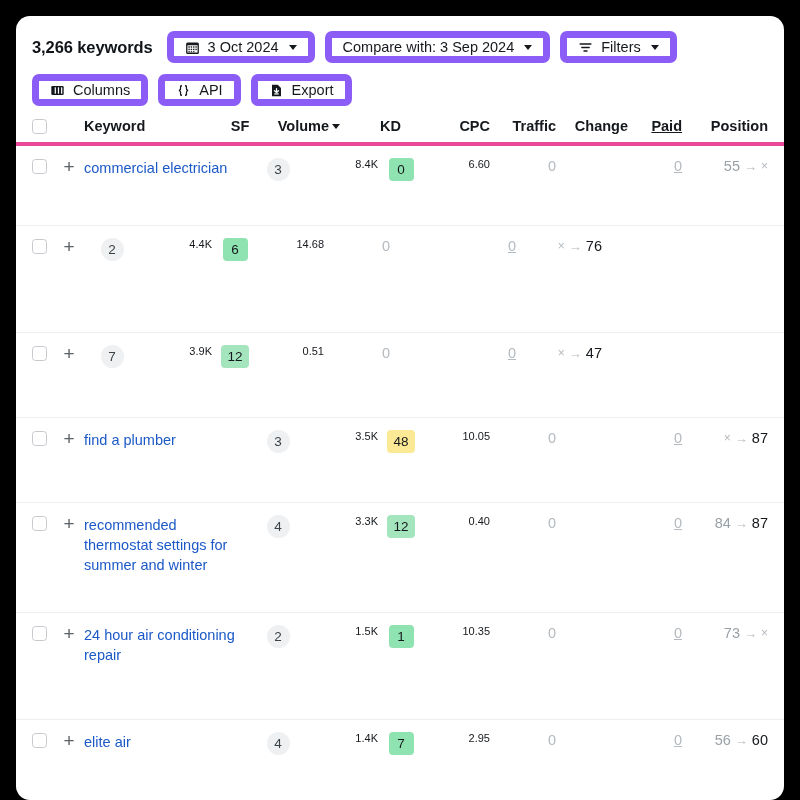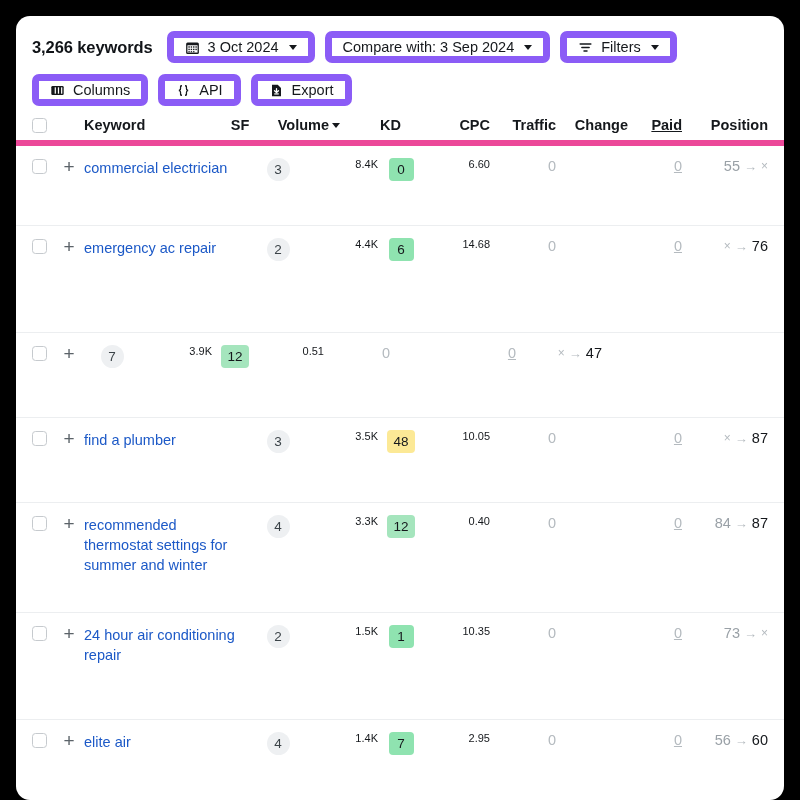--- a/index.html
+++ b/index.html
@@ -67,21 +67,21 @@
   .btn .ico { display: inline-flex; align-items: center; justify-content: center; }
 
   
   .table { width: 100%; }
 
   .thead {
     display: flex;
     align-items: center;
     height: 36px;
     padding: 0 16px;
-    border-bottom: 6px solid #ec4899;
+    border-bottom: 4px solid #ec4899;
     font-size: 14.5px;
     font-weight: 700;
     color: #15181c;
   }
 
   .trow {
     display: flex;
     align-items: flex-start;
     padding: 12px 16px 0 16px;
     border-bottom: 1px solid #eceef0;
@@ -303,21 +303,20 @@
             <span class="pos-x">×</span>
           </div>
         </div>
         <div class="trow" style="min-height: 107px;">
           <div class="c-check row-body">
             <div class="checkbox"></div>
           </div>
           <div class="c-plus row-body">
             <span class="plus">+</span>
           </div>
-          <div class="c-kw row-body"><a class="kw-link">emergency ac repair</a></div>
           <div class="c-sf row-body">
             <span class="sf-badge">2</span>
           </div>
           <div class="c-vol row-body vol">4.4K</div>
           <div class="c-kd row-body">
             <span class="kd-badge" style="background:#8fe3b0">6</span>
           </div>
           <div class="c-cpc row-body cpc">14.68</div>
           <div class="c-traffic row-body muted">0</div>
           <div class="c-change row-body muted"></div>

